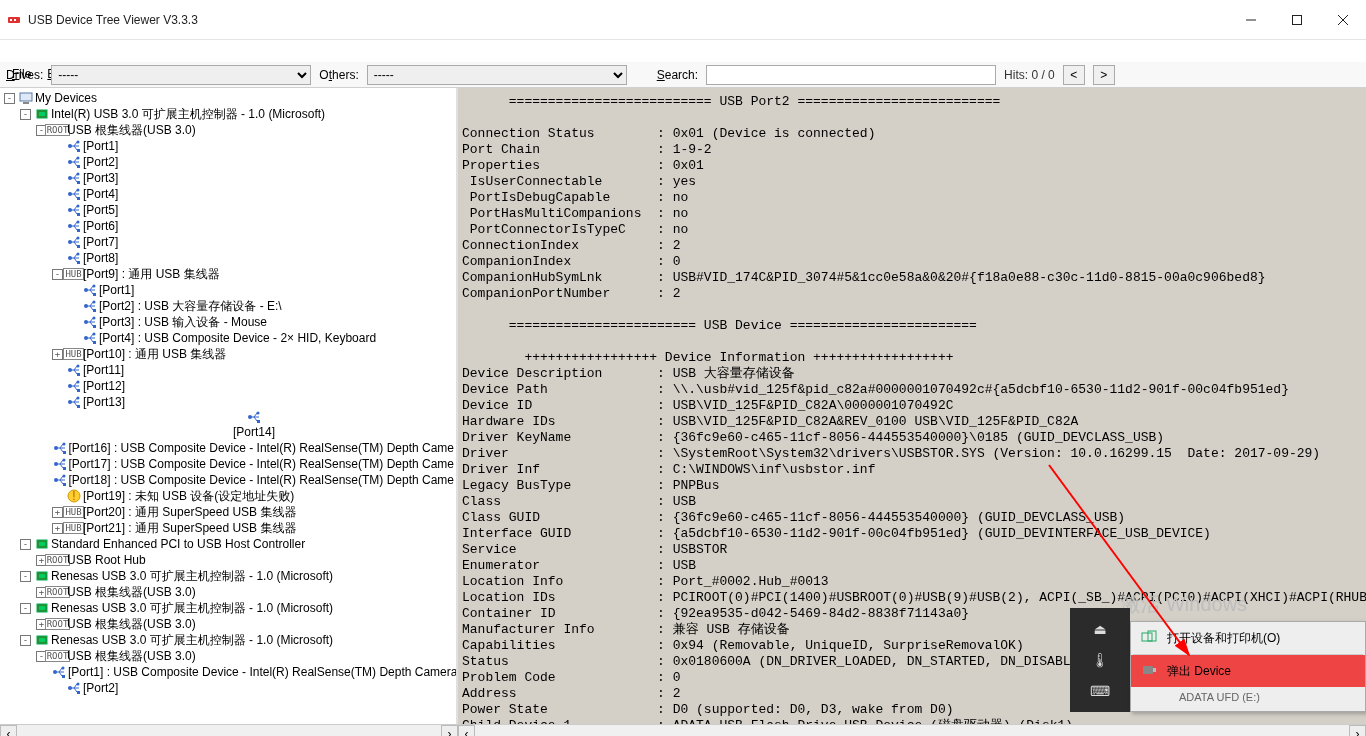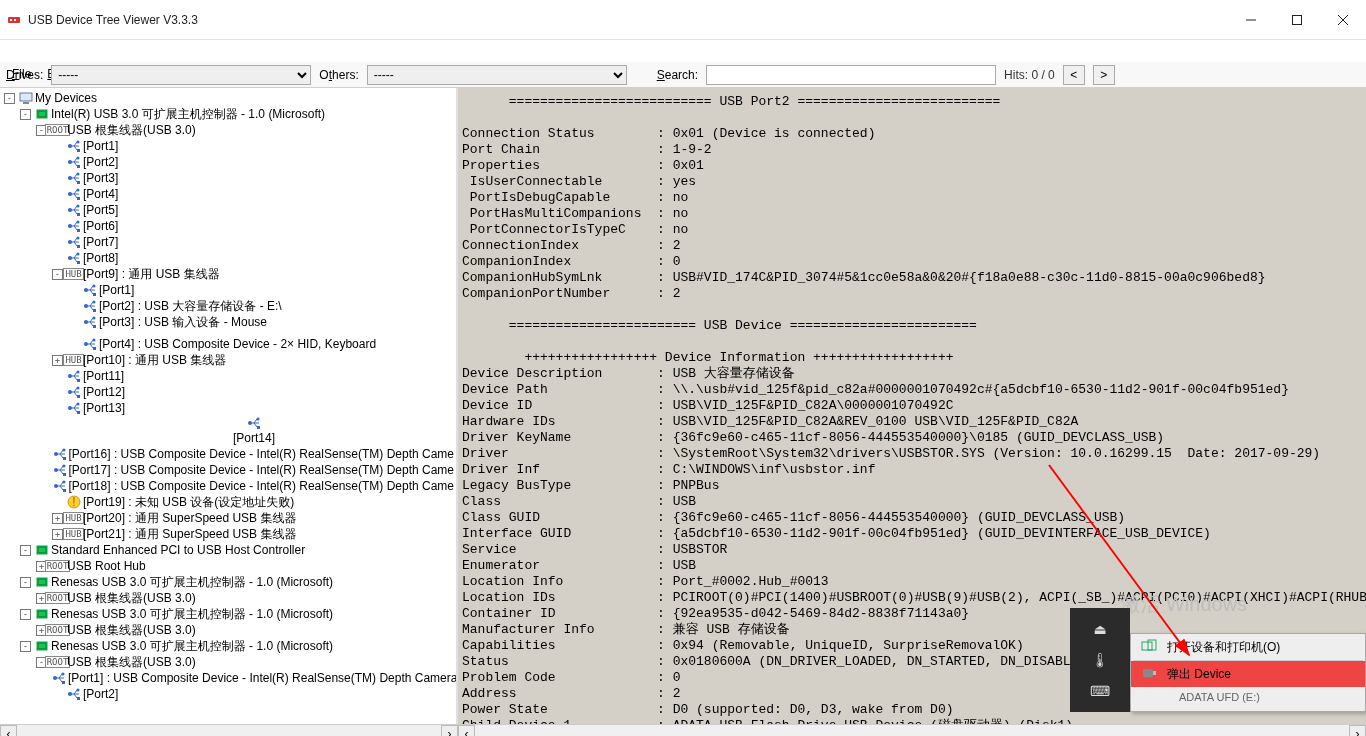--- a/index.html
+++ b/index.html
@@ -32,21 +32,21 @@
 .tree .lbl { padding:0 2px; }
 .scrollbar-h { height:17px; background:#f0f0f0; border-top:1px solid #ccc; display:flex; }
 .scrollbar-h .sb-btn { width:17px; height:17px; border:1px solid #bbb; display:flex; align-items:center; justify-content:center; background:#eee; }
 .scrollbar-h .sb-track { flex:1; }
 
 .status { height:22px; display:flex; align-items:center; padding:0 8px; gap:18px; border-top:1px solid #d0d0d0; background:#fff; }
 .floating-panel { position:absolute; right:0; bottom:24px; width:296px; }
 .panel-dark { background:#2b2b2b; color:#eee; height:104px; width:60px; position:absolute; left:0; bottom:0; display:flex; flex-direction:column; align-items:center; justify-content:space-around; padding:6px 0; }
 .panel-dark .pd-ico { color:#ddd; font-size:14px; }
 .panel-menu { position:absolute; left:60px; right:0; bottom:0; background:#eeeeee; border:1px solid #aaa; box-shadow:2px 2px 4px rgba(0,0,0,.25); }
-.panel-menu .pm-item { display:flex; align-items:center; gap:10px; padding:6px 10px; height:26px; }
+.panel-menu .pm-item { display:flex; align-items:center; gap:10px; padding:6px 10px; height:32px; }
 .panel-menu .pm-item.highlight { background:#ef4444; }
 .panel-menu .pm-sep { height:1px; background:#ccc; margin:0 2px; }
 .panel-menu .pm-sub { padding:4px 10px 8px 48px; color:#666; font-size:11px; }
 .watermark { position:absolute; right:76px; bottom:48px; color:#bdbdbd; font-size:20px; pointer-events:none; white-space:pre-line; text-align:left; line-height:24px; }
 .arrow-annot { position:absolute; pointer-events:none; }
 </style>
 </head>
 <body>
 
 <div class="titlebar">
@@ -285,21 +285,21 @@
                 <circle cx="3" cy="7" r="2" fill="#36c"></circle>
                 <line x1="3" y1="7" x2="12" y2="7" stroke="#36c"></line>
                 <line x1="7" y1="7" x2="10" y2="3" stroke="#36c"></line>
                 <line x1="7" y1="7" x2="10" y2="11" stroke="#36c"></line>
                 <circle cx="11" cy="3" r="1.5" fill="#36c"></circle>
                 <rect x="10" y="10" width="3" height="3" fill="#36c"></rect>
               </svg>
             </span>
             <span class="lbl">[Port3] : USB 输入设备 - Mouse</span>
           </li>
-          <li style="padding-left: 68px; margin-top: 6px;">
+          <li style="padding-left: 68px;">
             <span class="spacer"></span>
             <span class="ico">
               <svg width="14" height="14">
                 <circle cx="3" cy="7" r="2" fill="#36c"></circle>
                 <line x1="3" y1="7" x2="12" y2="7" stroke="#36c"></line>
                 <line x1="7" y1="7" x2="10" y2="3" stroke="#36c"></line>
                 <line x1="7" y1="7" x2="10" y2="11" stroke="#36c"></line>
                 <circle cx="11" cy="3" r="1.5" fill="#36c"></circle>
                 <rect x="10" y="10" width="3" height="3" fill="#36c"></rect>
               </svg>

